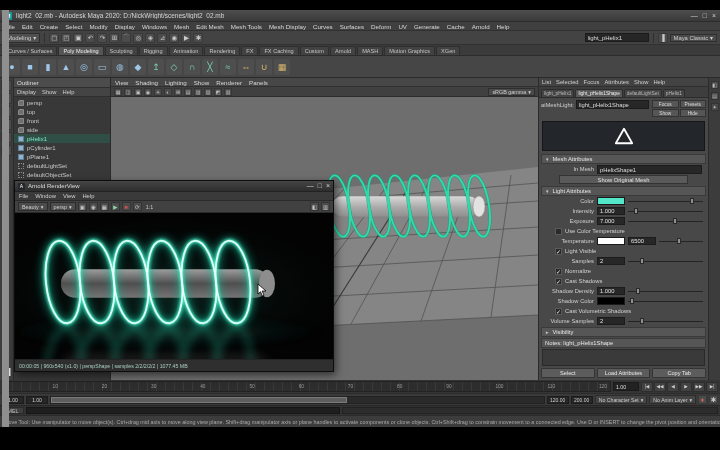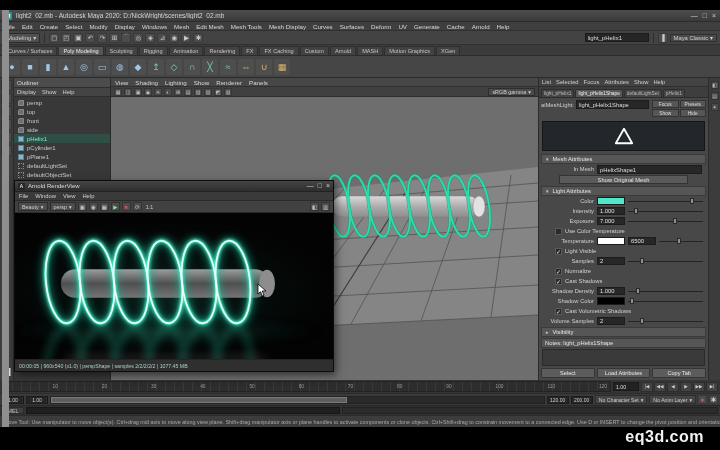--- a/index.html
+++ b/index.html
@@ -742,16 +742,13 @@
     </div>
     <div class="rv-status">
       <span>00:00:05 | 960x540 (x1.0) | perspShape | samples 2/2/2/2/2 | 1077.45 MB</span>
     </div>
   </div>
 
   <svg class="cursor" width="10" height="14" viewBox="0 0 10 14">
     <path d="M1 1 L1 11 L3.5 8.7 L5.3 13 L7 12.2 L5.2 8 L9 8 Z" fill="#ffffff" stroke="#000000" stroke-width="0.8"></path>
   </svg>
 
-  <div class="lb-bottom">
-    <span class="watermark">eq3d.com</span>
-  </div>
 </div>
 
 </body></html>

